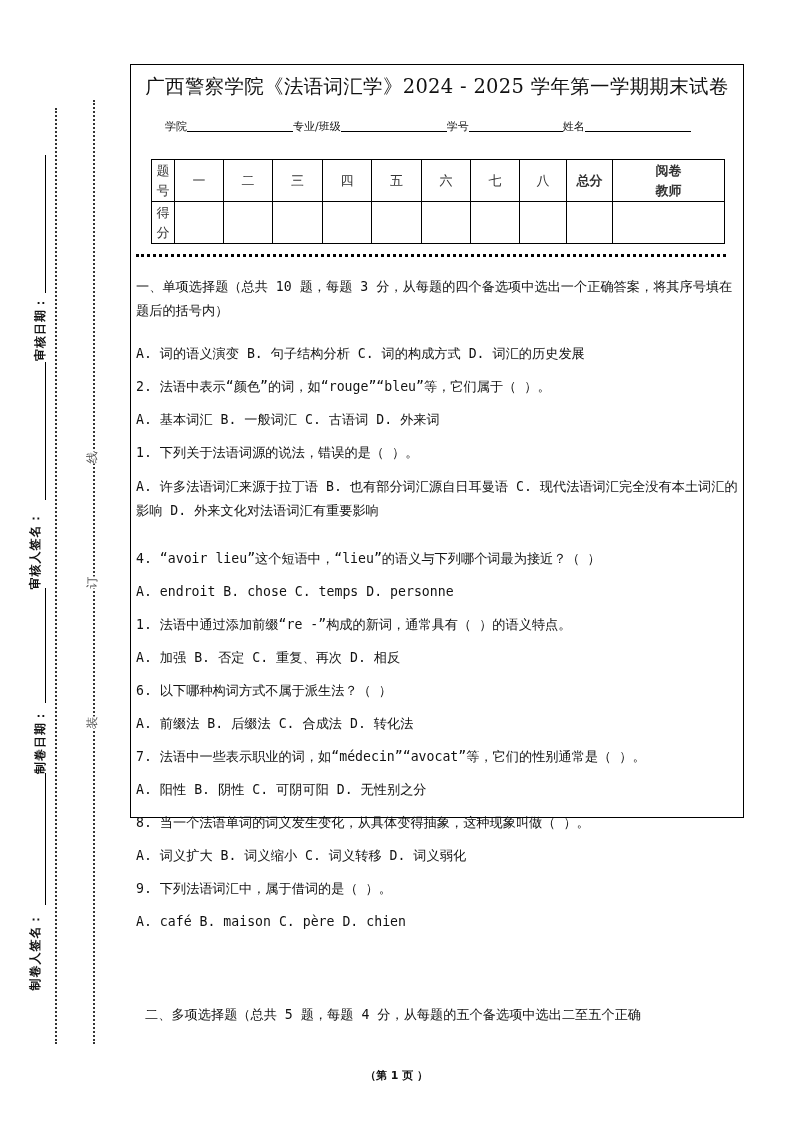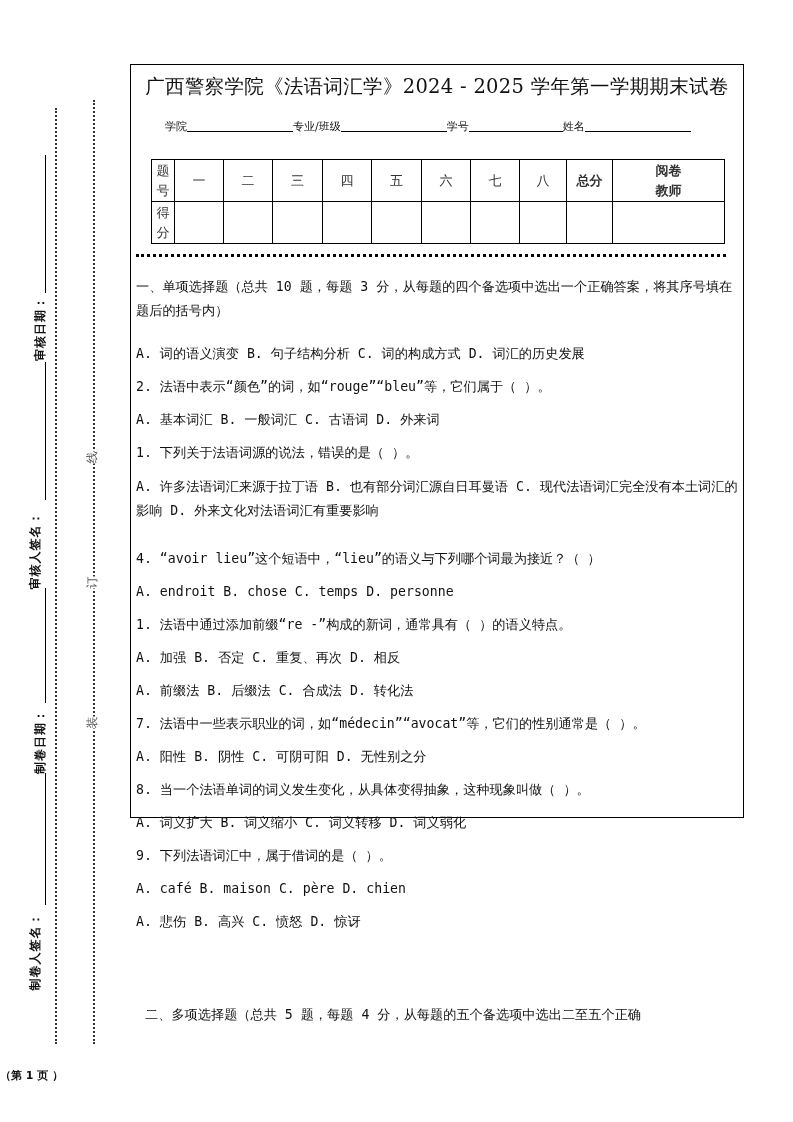--- a/index.html
+++ b/index.html
@@ -58,21 +58,21 @@
     position: absolute; left: 5px; top: 210px; width: 604px;
     font-family: "DejaVu Sans Mono", monospace; font-size: 13.2px; color: #111;
   }
   .section-head { line-height: 24px; margin-bottom: 20px; }
   .line { line-height: 22px; height: 22px; margin-bottom: 11px; white-space: nowrap; }
   .line.wrap { white-space: normal; height: auto; line-height: 24px; margin-bottom: 25px; }
   .section2 { position: absolute; left: 14px; top: 941px; font-size: 13.2px; white-space: nowrap;
     font-family: "DejaVu Sans Mono", monospace; }
 
   .footer {
-    position: absolute; left: 0; width: 100%; top: 1068px; 
+    position: absolute; left: 0; width: 100%; top: 1068px; text-align: center;
     font-family: "DejaVu Sans", sans-serif; font-weight: bold; font-size: 11px;
   }
 </style>
 </head>
 <body>
 
 <div>
   <div class="dot-line" style="left:55px; top:108px; height:936px;"></div>
   <div class="dot-line" style="left:93px; top:100px; height:944px;"></div>
 
@@ -156,30 +156,30 @@
 
     <div class="line">1. 下列关于法语词源的说法，错误的是（  ）。</div>
     <div class="line wrap">A. 许多法语词汇来源于拉丁语  B. 也有部分词汇源自日耳曼语  C. 现代法语词汇完全没有本土词汇的影响  D. 外来文化对法语词汇有重要影响</div>
 
     <div class="line">4. “avoir lieu”这个短语中，“lieu”的语义与下列哪个词最为接近？（ ）</div>
     <div class="line">A. endroit  B. chose  C. temps  D. personne</div>
 
     <div class="line">1. 法语中通过添加前缀“re -”构成的新词，通常具有（  ）的语义特点。</div>
     <div class="line">A. 加强  B. 否定  C. 重复、再次  D. 相反</div>
 
+    <div class="line">6. 以下哪种构词方式不属于派生法？（ ）</div>
     <div class="line">A. 前缀法  B. 后缀法  C. 合成法  D. 转化法</div>
 
     <div class="line">7. 法语中一些表示职业的词，如“médecin”“avocat”等，它们的性别通常是（  ）。</div>
     <div class="line">A. 阳性  B. 阴性  C. 可阴可阳  D. 无性别之分</div>
 
     <div class="line">8. 当一个法语单词的词义发生变化，从具体变得抽象，这种现象叫做（  ）。</div>
     <div class="line">A. 词义扩大  B. 词义缩小  C. 词义转移  D. 词义弱化</div>
 
     <div class="line">9. 下列法语词汇中，属于借词的是（  ）。</div>
     <div class="line">A. café  B. maison  C. père  D. chien</div>
 
-    <div class="line">A. 悲伤  B. 高兴  C. 愤怒  D. 惊讶</div>
   </div>
 
   <div class="section2">二、多项选择题（总共 5 题，每题 4 分，从每题的五个备选项中选出二至五个正确</div>
 </div>
 
 <div class="footer">（第 1 页 ）</div>
 
 </body></html>

